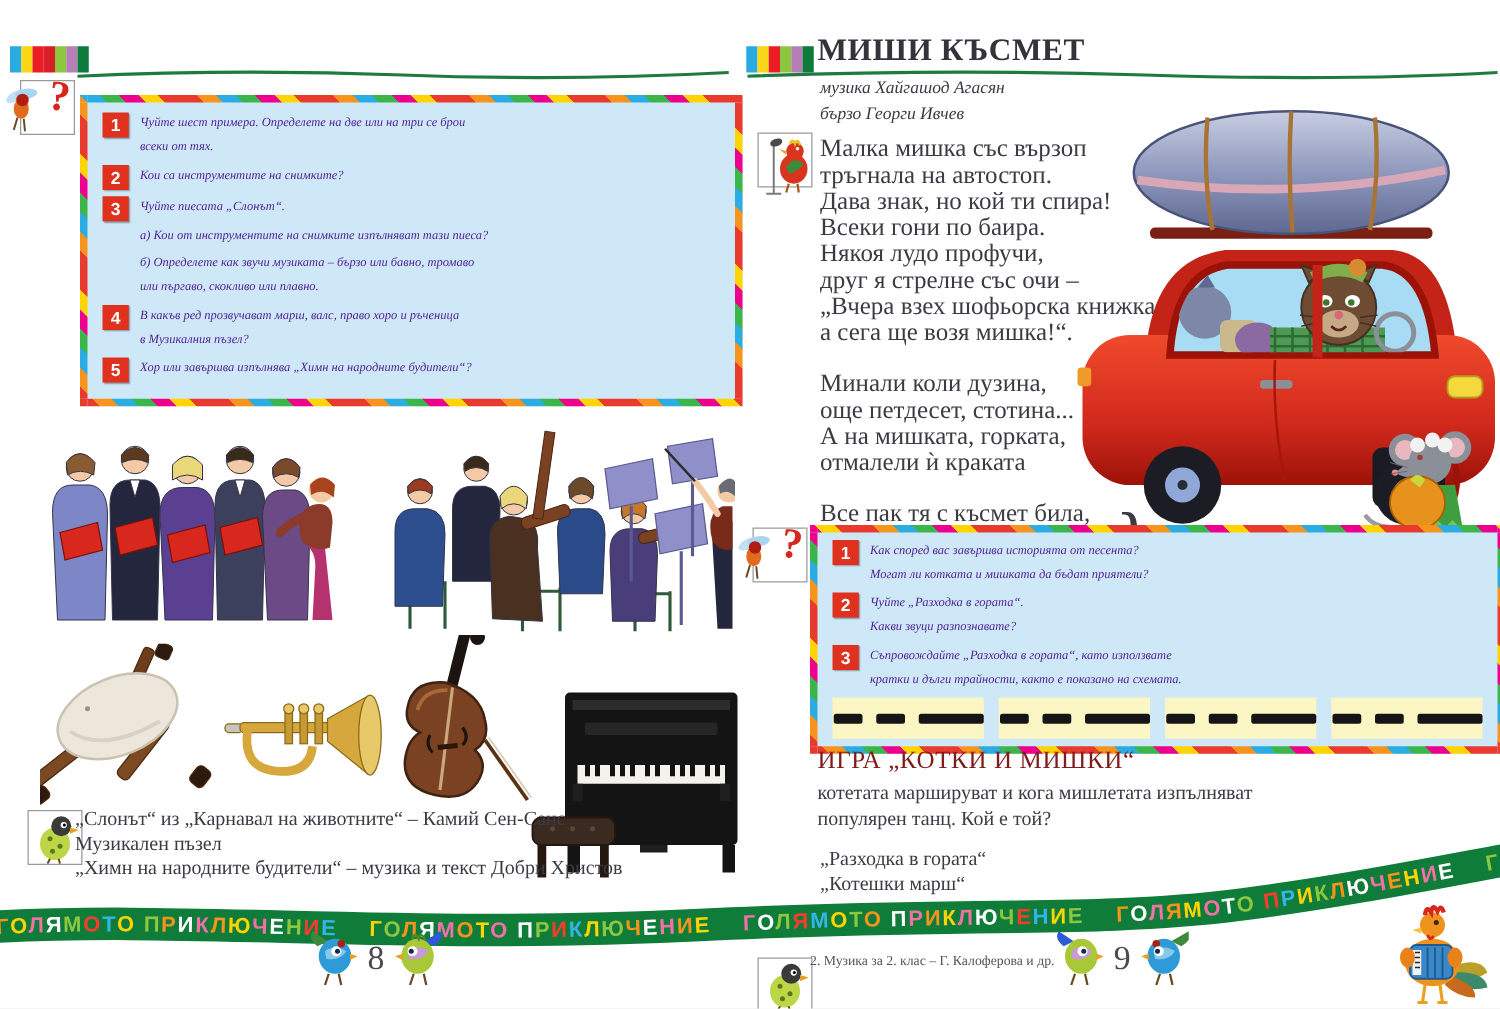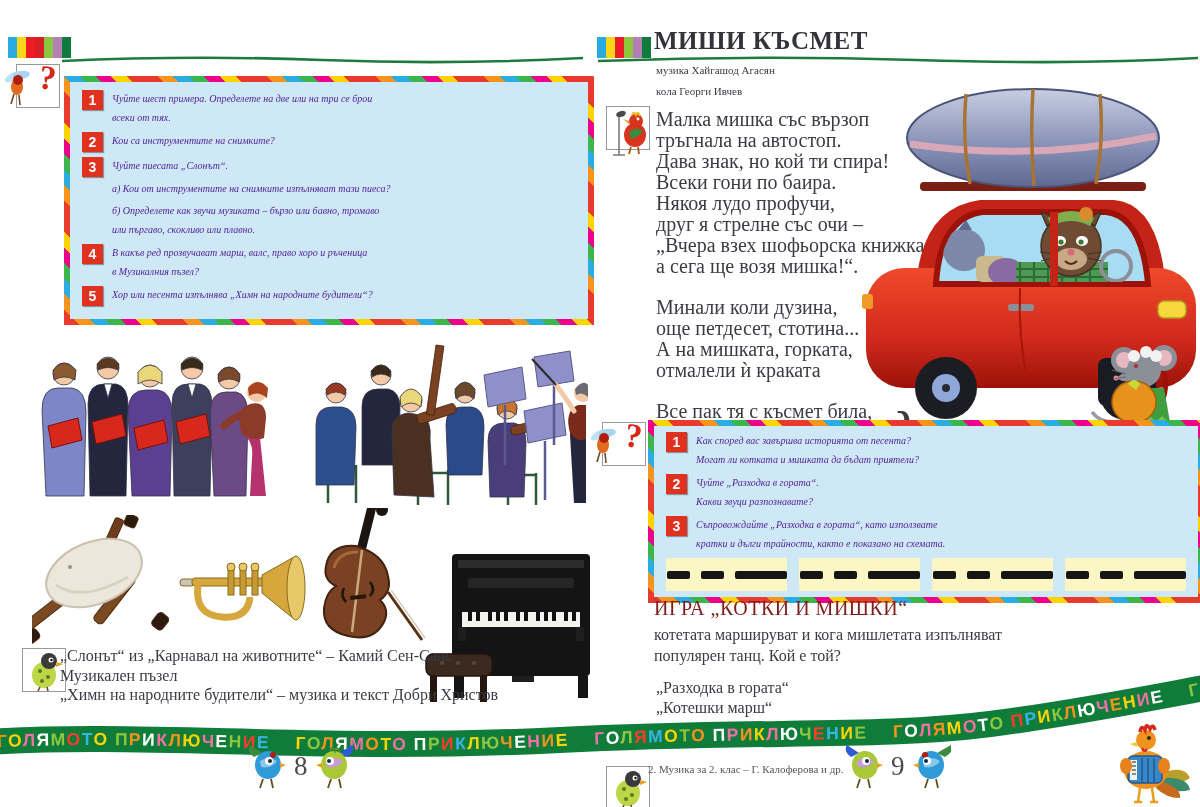--- a/index.html
+++ b/index.html
@@ -33,21 +33,21 @@
   .repeat-num{font-size:18px;}
   
   .rhythm-row{display:flex;gap:12px;margin-top:4px;}
   .rhythm-box{flex:1;height:33px;background:#fbf6c3;display:flex;align-items:center;justify-content:center;gap:11px;}
   .bar{height:8px;background:#151515;border-radius:2px;display:block;}
   .bar.short{width:23px;} .bar.long{width:52px;}
   
   .listen-lines div{font-size:16px;line-height:19.5px;}
   .game-title{font-size:20px;letter-spacing:.5px;color:#7f1d1d;font-family:Liberation Serif, serif;}
   .game-lines div{font-size:16px;line-height:21px;}
-  .credits div{font-size:11px;line-height:21px;}
+  .credits div{font-size:14px;line-height:21px;font-style:italic;}
   .footer-note{font-size:11px;color:#555;}
   .pagenum-group{display:flex;align-items:center;gap:8px;}
   .pagenum{font-size:27px;color:#4a4a52;}
   svg{display:block;}
 </style>
 </head>
 <body>
 
 <div id="spread">
 
@@ -108,21 +108,21 @@
       <div class="q-row">
         <span class="q-badge">4</span>
         <div class="q-text">
           <div>В какъв ред прозвучават марш, валс, право хоро и ръченица</div>
           <div>в Музикалния пъзел?</div>
         </div>
       </div>
       <div class="q-row">
         <span class="q-badge">5</span>
         <div class="q-text">
-          <div>Хор или песента изпълнява „Химн на народните будители“?</div>
+          <div>Хор или завършва изпълнява „Химн на народните будители“?</div>
         </div>
       </div>
     </div>
 
   <svg class="abs" style="left:28px;top:318px;" width="240" height="180" viewBox="0 0 240 180">
     <g stroke="#33334a" stroke-width="0.8">
       <path d="M18,178 L14,92 Q14,70 30,70 L44,70 Q58,72 58,94 L56,178 Z" fill="#7d86c6"></path>
       <circle cx="36" cy="56" r="11" fill="#f4c9a5"></circle>
         <path d="M25,52 Q36,38 48,52 L47,62 Q36,56 26,62 Z" fill="#8a5a30"></path>
       <path d="M62,178 L60,86 Q60,66 76,66 L88,66 Q100,68 100,88 L98,178 Z" fill="#23263d"></path>
@@ -318,21 +318,21 @@
       <circle cx="27" cy="14" r="7" fill="#d8341e"></circle>
       <path d="M23,8 q2,-5 4,0 q2,-5 4,1" stroke="#e8c020" stroke-width="2" fill="none"></path>
       <path d="M20,14 L14,12 L20,17 Z" fill="#e8a020"></path>
       <circle cx="29" cy="12" r="1.4" fill="#fff"></circle>
       <line x1="22" y1="40" x2="20" y2="47" stroke="#a85a14" stroke-width="1.8"></line>
       <line x1="29" y1="40" x2="30" y2="47" stroke="#a85a14" stroke-width="1.8"></line>
     </svg>
   </div>
   <div class="abs credits" style="left:656px;top:60px;" id="credits">
       <div>музика Хайгашод Агасян</div>
-      <div>кола Георги Ивчев</div>
+      <div>бързо Георги Ивчев</div>
     </div>
 
   <div class="abs" style="left:656px;top:109px;">
     <div class="lyr stanza" id="stanza1">
         <div>Малка мишка със вързоп</div>
         <div>тръгнала на автостоп.</div>
         <div>Дава знак, но кой ти спира!</div>
         <div>Всеки гони по баира.</div>
         <div>Някоя лудо профучи,</div>
         <div>друг я стрелне със очи –</div>

